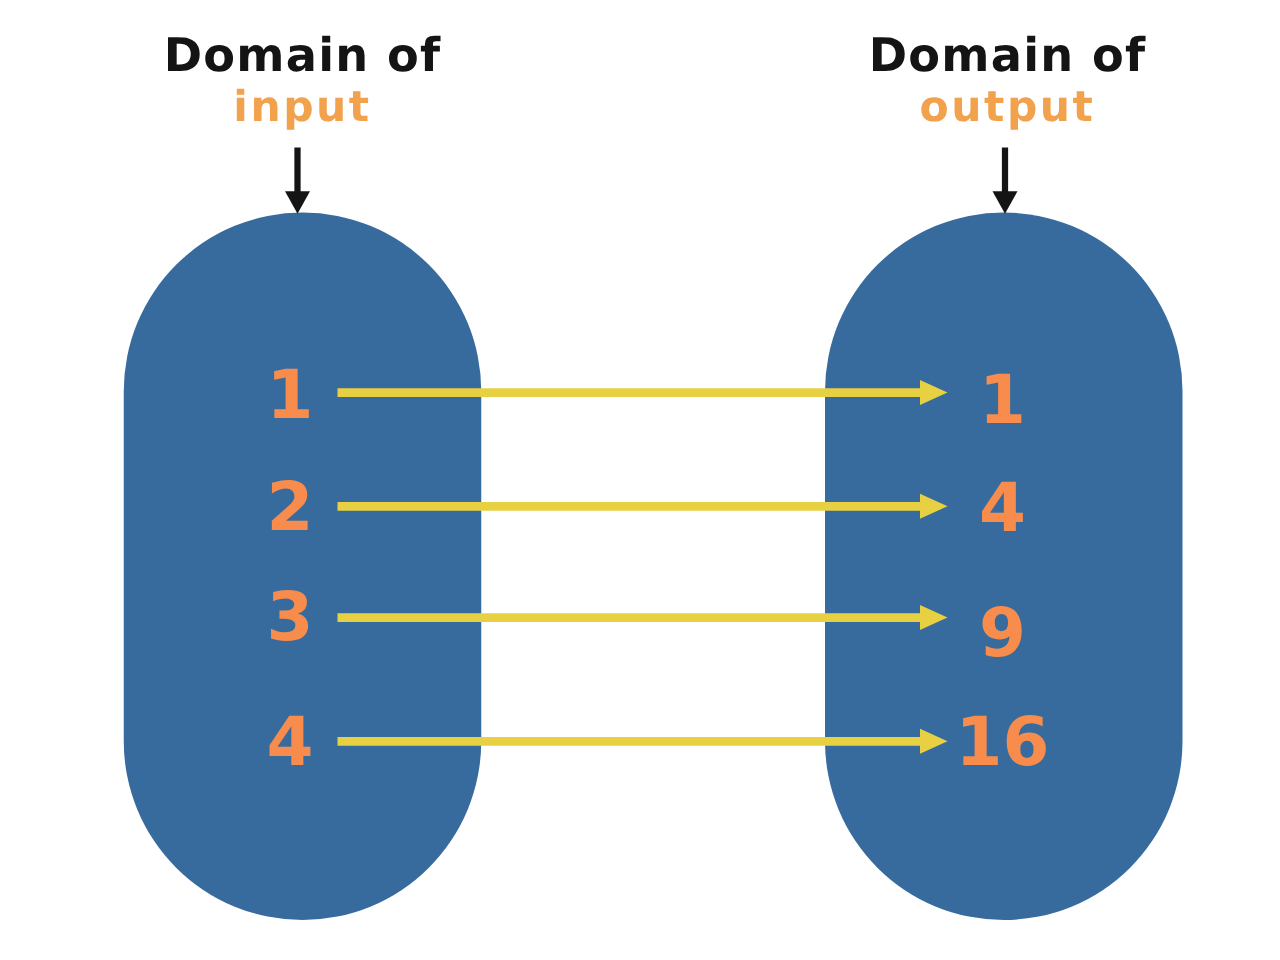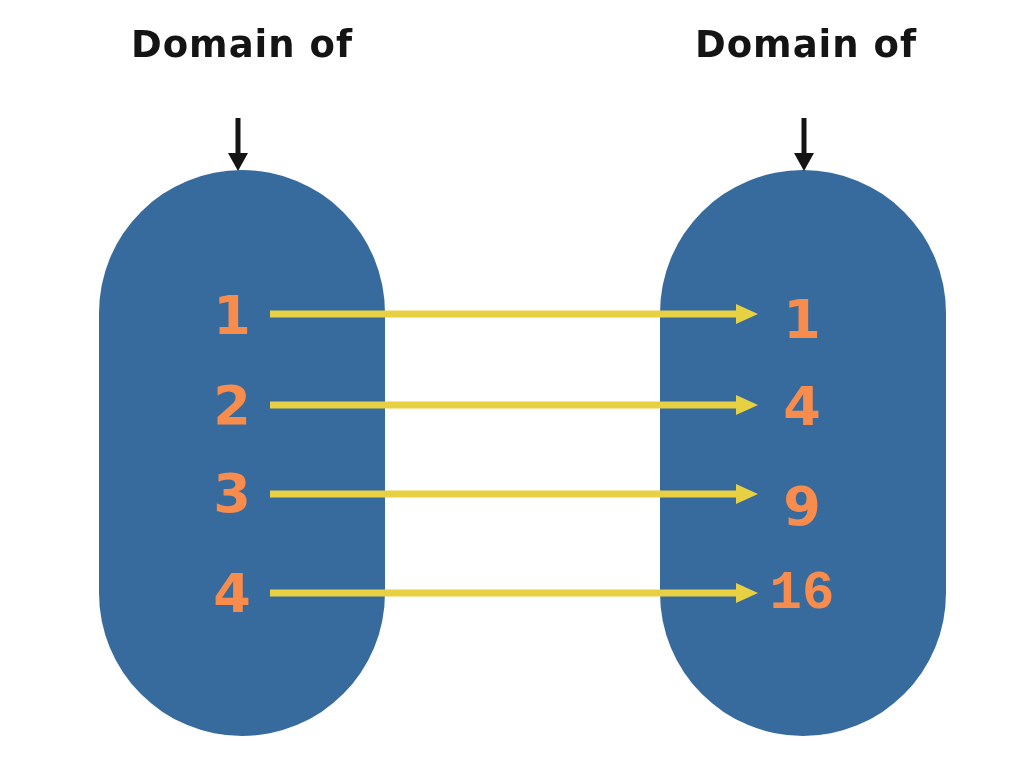--- a/index.html
+++ b/index.html
@@ -84,44 +84,46 @@
   }
   .num-left  { left: 172px; }
   .num-right { left: 742px; }
   .nl-1 { top: 289px; }
   .nl-2 { top: 379px; }
   .nl-3 { top: 467px; }
   .nl-4 { top: 567px; }
   .nr-1 { top: 293px; }
   .nr-2 { top: 380px; }
   .nr-3 { top: 480px; }
-  .nr-4 { top: 567px; font-family: Liberation Mono, monospace; }
+  .nr-4 { top: 567px; }
 
   
   .arrow-layer {
     position: absolute;
     left: 0; top: 0;
     width: 1024px;
     height: 768px;
     pointer-events: none;
   }
 </style>
 </head>
 <body>
 
 <div class="canvas">
 
   <div class="pill pill-left"></div>
   <div class="pill pill-right"></div>
 
   <div class="domain-title domain-title-left">
     <div class="title-line1">Domain of</div>
+    <div class="title-line2">input</div>
   </div>
   <div class="domain-title domain-title-right">
     <div class="title-line1">Domain of</div>
+    <div class="title-line2">output</div>
   </div>
 
 
   <div class="num num-left nl-1">1</div>
   <div class="num num-left nl-2">2</div>
   <div class="num num-left nl-3">3</div>
   <div class="num num-left nl-4">4</div>
 
   <div class="num num-right nr-1">1</div>
   <div class="num num-right nr-2">4</div>

